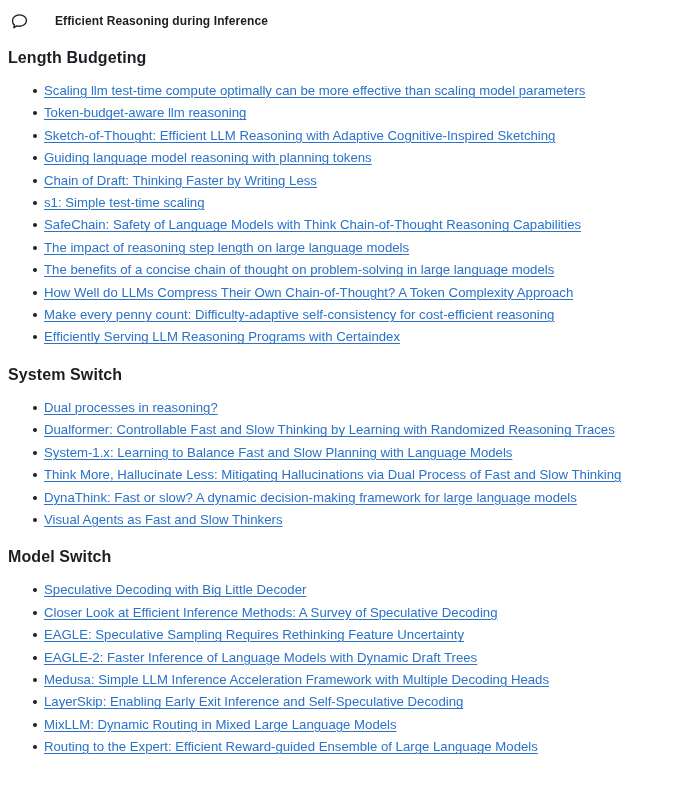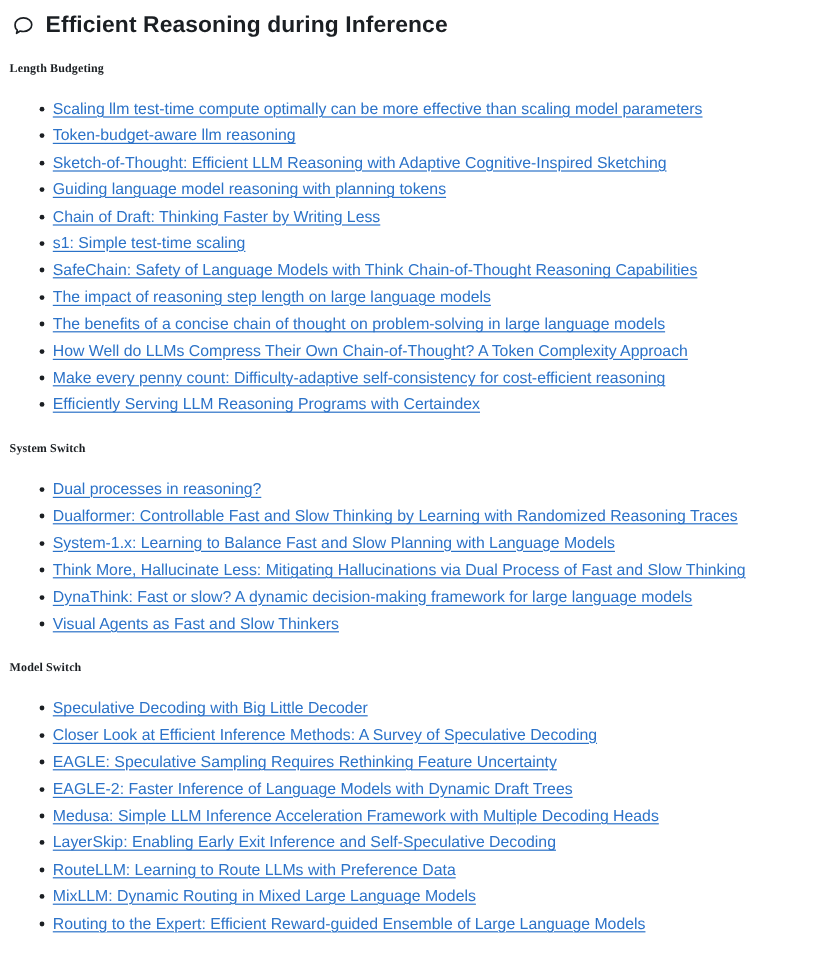--- a/index.html
+++ b/index.html
@@ -15,41 +15,40 @@
     color:var(--text-color);
   }
   body{
     min-height:800px;
     padding:10px 8px 6px 8px;
     overflow:hidden;
   }
   .page-title{
     display:flex;
     align-items:center;
-    gap:9px;
-    font-size:19px;
+    gap:26px;
+    font-size:12px;
     font-weight:700;
     line-height:23px;
     margin:0 0 16px 2px;
     letter-spacing:.1px;
   }
   .title-icon{
     display:inline-flex;
     align-items:center;
     justify-content:center;
     width:19px;height:19px;
     flex:0 0 auto;
   }
   .section-heading{
-    font-size:10px;
+    font-size:16px;
     font-weight:700;
     line-height:18px;
     margin:0 0 13px 0;
     letter-spacing:.1px;
-    font-family:Liberation Serif, serif;
   }
   ul.paper-list{
     list-style:none;
     margin:0 0 17px 0;
     padding:0;
   }
   ul.paper-list li{
     position:relative;
     padding-left:36px;
     line-height:22.4px;
@@ -110,18 +109,17 @@
         <li><a href="#">Visual Agents as Fast and Slow Thinkers</a></li>
       </ul>
       <h2 class="section-heading">Model Switch</h2>
       <ul class="paper-list">
         <li><a href="#">Speculative Decoding with Big Little Decoder</a></li>
         <li><a href="#">Closer Look at Efficient Inference Methods: A Survey of Speculative Decoding</a></li>
         <li><a href="#">EAGLE: Speculative Sampling Requires Rethinking Feature Uncertainty</a></li>
         <li><a href="#">EAGLE-2: Faster Inference of Language Models with Dynamic Draft Trees</a></li>
         <li><a href="#">Medusa: Simple LLM Inference Acceleration Framework with Multiple Decoding Heads</a></li>
         <li><a href="#">LayerSkip: Enabling Early Exit Inference and Self-Speculative Decoding</a></li>
-        <li><a href="#">RouteLLM: Learning to Route LLMs with Preference Data</a></li>
         <li><a href="#">MixLLM: Dynamic Routing in Mixed Large Language Models</a></li>
         <li><a href="#">Routing to the Expert: Efficient Reward-guided Ensemble of Large Language Models</a></li>
       </ul>
     </div>
 </main>
 
 </body></html>

